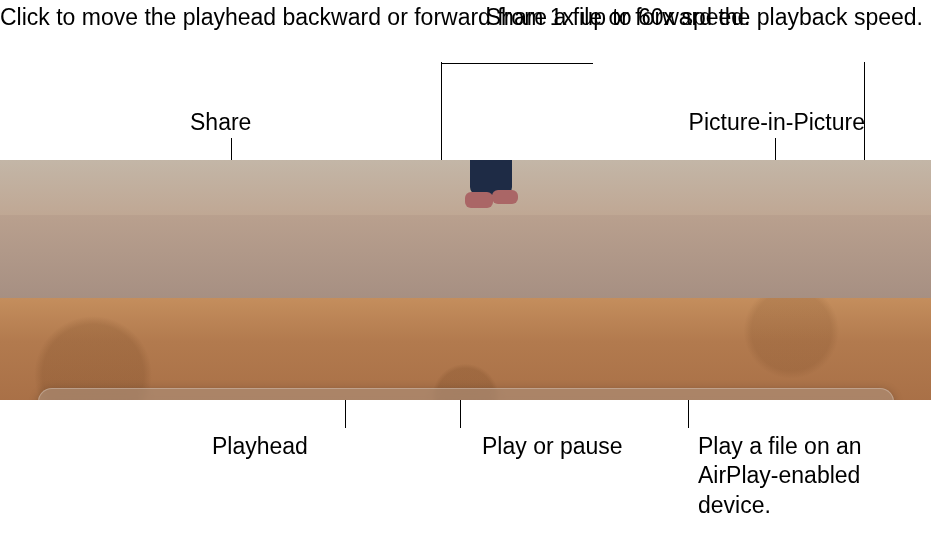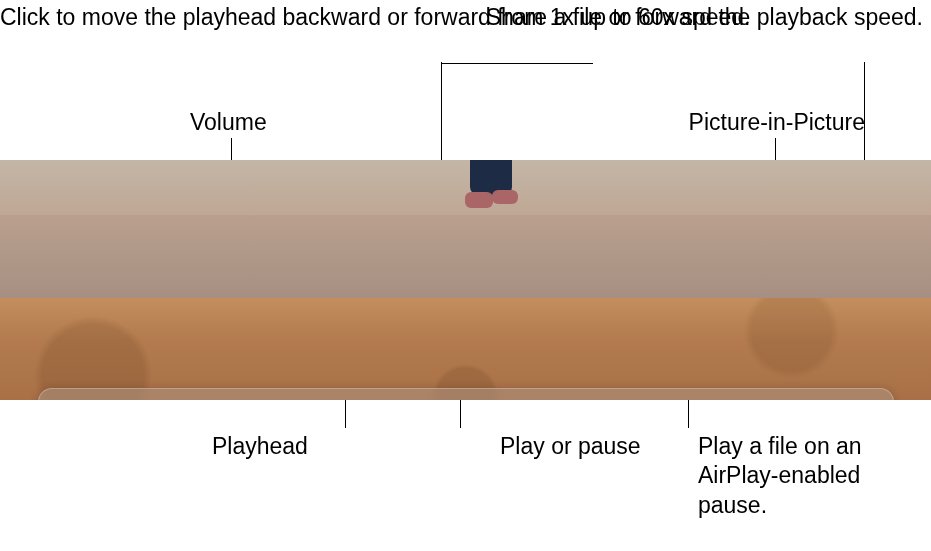--- a/index.html
+++ b/index.html
@@ -57,26 +57,26 @@
     }
 
     
     .bracket { position:absolute; border:1px solid #000; border-bottom:none; }
   </style>
 </head>
 <body>
 
 <div class="callout" style="left:0; top:3px;">Click to move the playhead backward or forward from 1x up to 60x speed.</div>
 <div class="callout" style="right:8px; top:3px; text-align:right;">Share a file or forward the playback speed.</div>
-<div class="callout callout-right" style="left:190px; top:108px;">Volume</div>
+<div class="callout callout-right" style="left:190px; top:108px;">Share</div>
 <div class="callout" style="right:66px; top:108px; text-align:center;">Picture-in-Picture</div>
 
 <div class="callout callout-right" style="left:212px; top:432px;">Playhead</div>
-<div class="callout" style="left:482px; top:432px;margin-left:18px;">Play or pause</div>
-<div class="callout" style="left:698px; top:432px; width:210px;">Play a file on an AirPlay-enabled pause.</div>
+<div class="callout" style="left:482px; top:432px;">Play or pause</div>
+<div class="callout" style="left:698px; top:432px; width:210px;">Play a file on an AirPlay-enabled device.</div>
 
 <div class="leader" style="left:231px; top:138px; width:1px; height:120px;"></div>
 
 <div class="bracket" style="left:330px; top:208px; width:222px; height:18px;"></div>
 <div class="leader" style="left:441px; top:62px; width:1px; height:146px;"></div>
 <div class="leader" style="left:441px; top:62px; width:1px; height:1px;"></div>
 <div class="leader" style="left:441px; top:63px; width:152px; height:1px;"></div>
 <div class="leader" style="left:775px; top:138px; width:1px; height:110px;"></div>
 <div class="leader" style="left:864px; top:62px; width:1px; height:186px;"></div>
 

